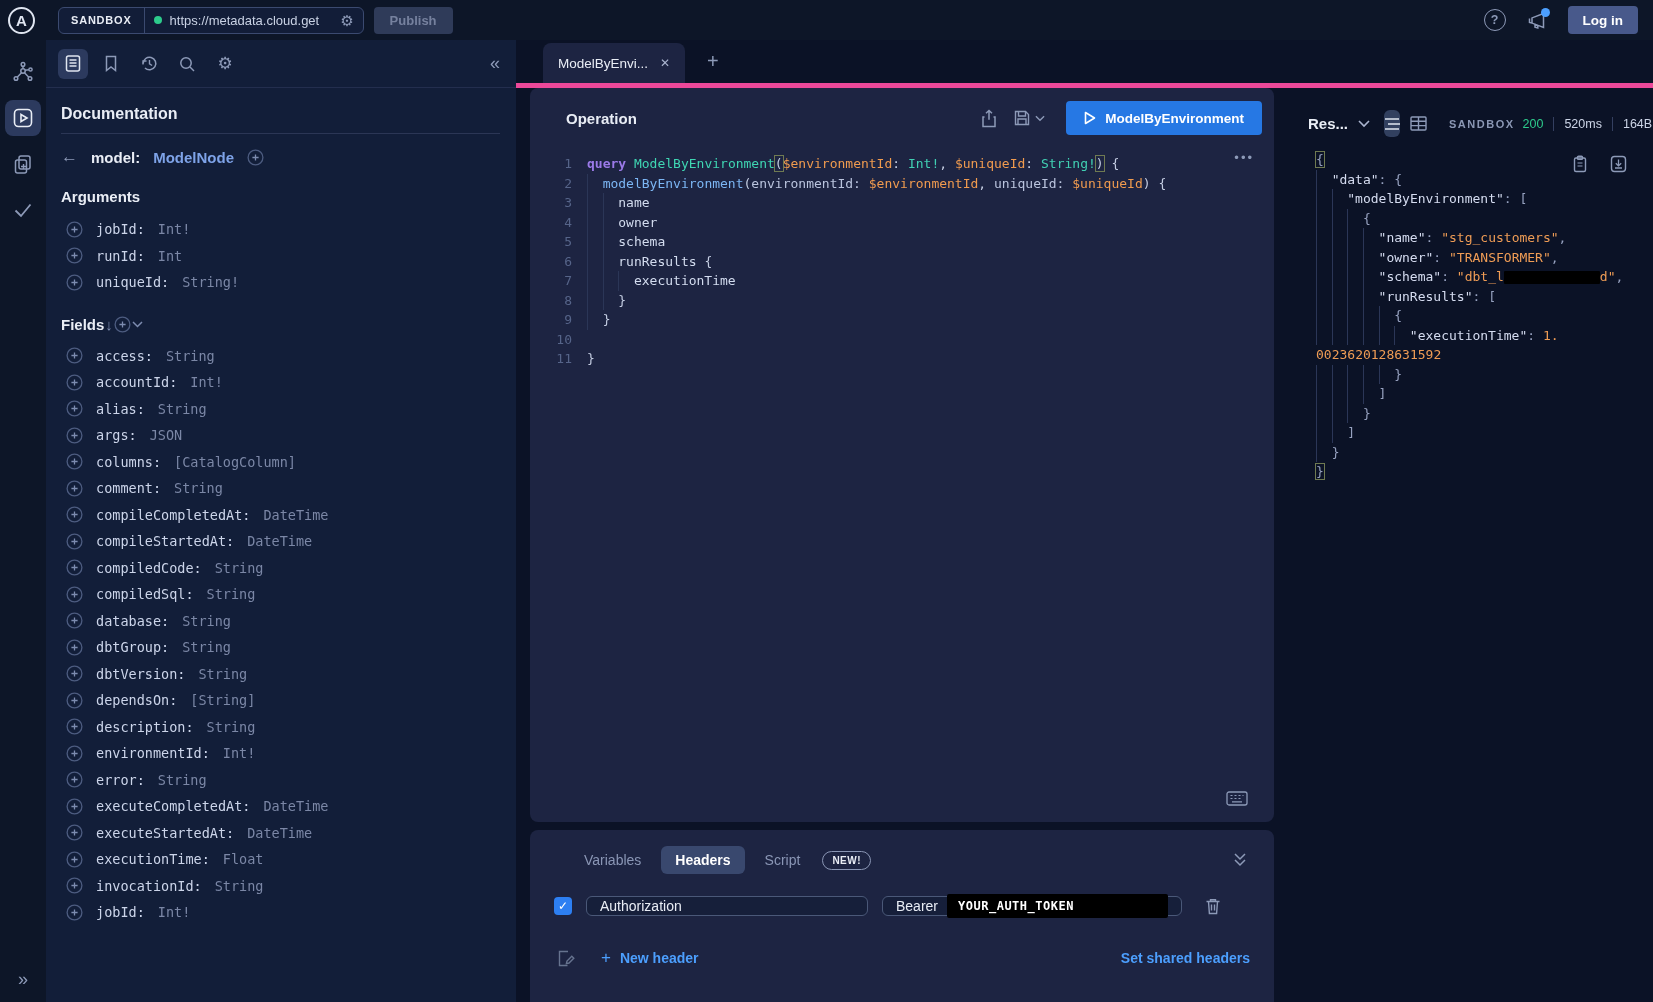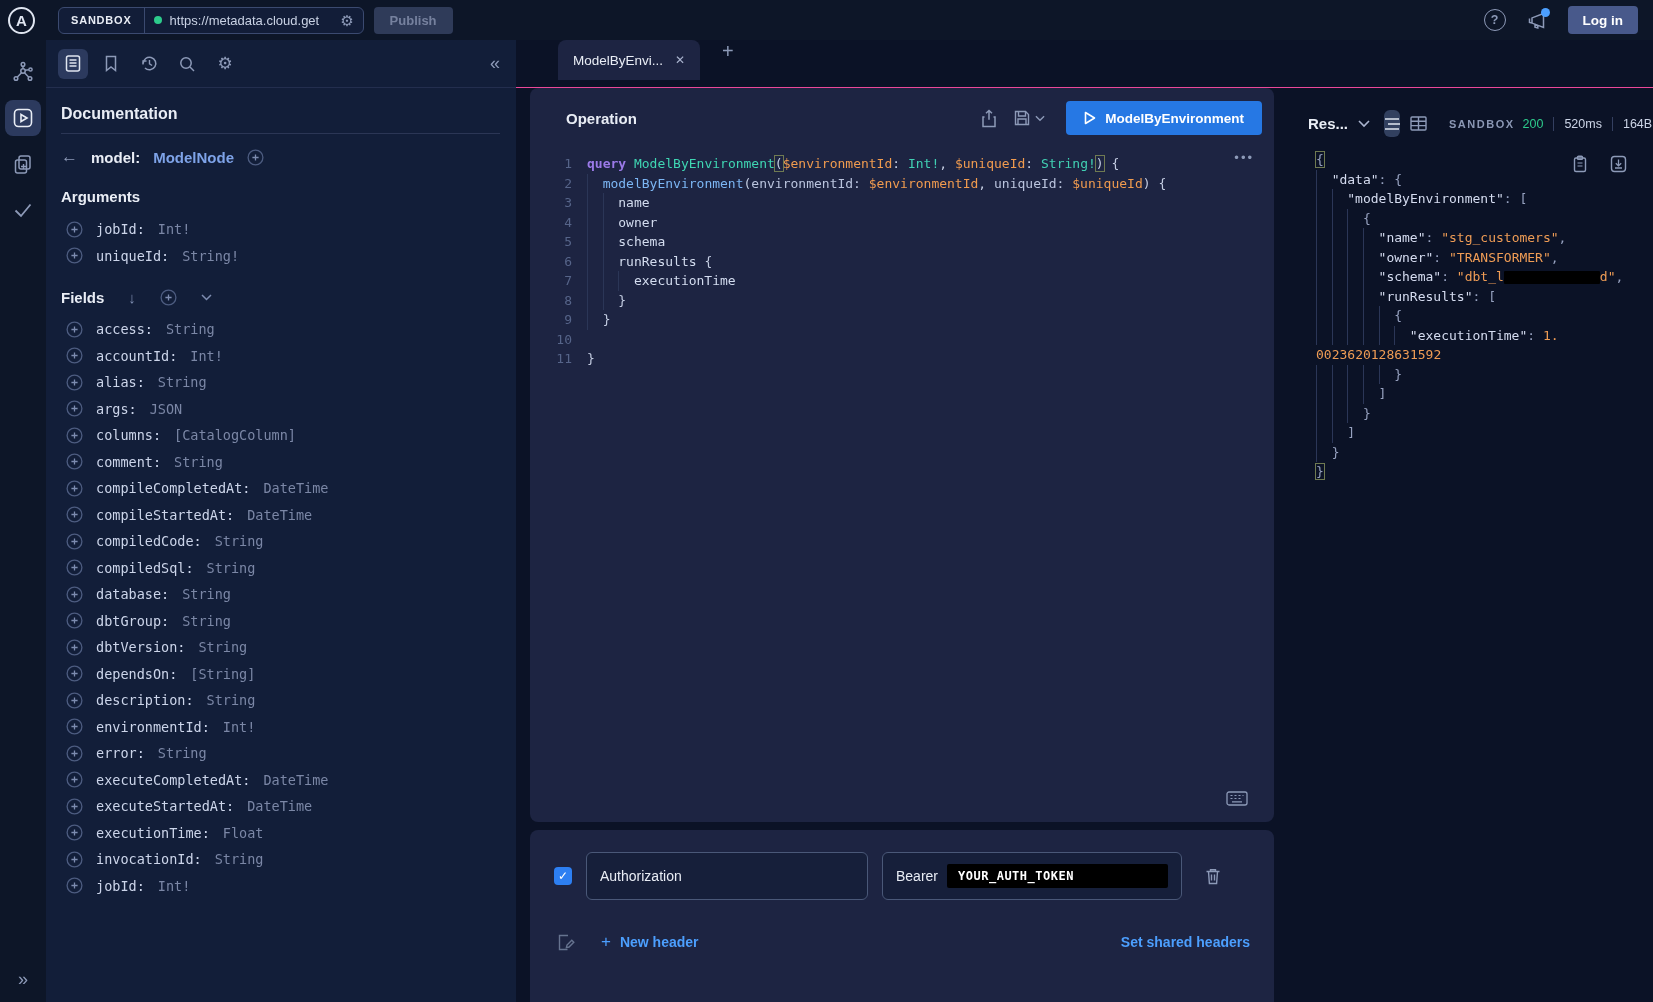--- a/index.html
+++ b/index.html
@@ -46,32 +46,32 @@
   .tool-btn.sel { background:#2c3a5e; color:#dfe5f0; }
   .side-collapse { margin-left:auto; color:#8d9ab8; font-size:18px; background:none; border:none; }
   .doc { padding:17px 16px 0 15px; height:calc(100% - 48px); overflow:hidden; }
   .doc h1 { font-size:16px; font-weight:700; margin-bottom:10px; }
   .doc-hr { border:none; border-top:1px solid #2b3655; margin:0 0 6px 0; }
   .crumb { display:flex; align-items:center; gap:13px; height:34px; }
   .back { color:#8d9ab8; font-size:17px; background:none; border:none; }
   .crumb-label { font-weight:700; font-size:15px; }
   .crumb-type { font-weight:700; font-size:15px; color:#7ea3e8; }
   .sec-title { font-size:15px; font-weight:700; margin:14px 0 11px 0; }
-  .fields-head { display:flex; align-items:center; gap:24px; margin:20px 0 10px 0; }
+  .fields-head { display:flex; align-items:center; gap:1px; margin:20px 0 10px 0; }
   .fields-head .sec-title { margin:0; }
   .sort-arrow { color:#7d8cb0; font-size:15px; background:none; border:none; }
   .mini-chev { background:none; border:none; color:#7d8cb0; }
   .doc-row { display:flex; align-items:center; gap:13px; height:26.5px; padding-left:5px; }
   .plus-ic { width:17px; height:17px; flex:none; }
   .fname { font-family:"DejaVu Sans Mono", monospace; font-size:13.5px; color:#ccd5ea; }
   .ftype { font-family:"DejaVu Sans Mono", monospace; font-size:13.5px; color:#7b87a6; }
 
   
   .main { position:absolute; left:516px; top:40px; right:0; bottom:0; background:#0b1226; }
-  .tabrow { height:48px; display:flex; align-items:flex-start; border-bottom:1px solid #ec4899; padding-left:42px; }
+  .tabrow { height:48px; display:flex; align-items:flex-end; border-bottom:5px solid #ec4899; padding-left:27px; }
   .tab { height:40px; background:#1d2442; border-radius:8px 8px 0 0; display:flex; align-items:center; gap:12px;
          padding:0 15px; color:#e9edf5; font-size:13.5px; }
   .tab .x { color:#aab4cf; font-size:12px; background:none; border:none; }
   .addtab { color:#8d9ab8; font-size:20px; margin:0 0 10px 22px; background:none; border:none; }
 
   
   .op-card { position:absolute; left:14px; top:48px; width:744px; height:734px; background:#1d2442; border-radius:8px; }
   .op-head { display:flex; align-items:center; padding:13px 12px 0 36px; }
   .op-head h2 { font-size:15px; font-weight:700; }
   .op-actions { margin-left:auto; display:flex; align-items:center; gap:15px; }
@@ -93,21 +93,21 @@
   .bottom-card { position:absolute; left:14px; top:790px; width:744px; bottom:0; background:#1d2442; border-radius:8px 8px 0 0; }
   .bp-tabs { display:flex; align-items:center; gap:10px; padding:16px 28px 0 44px; position:relative; }
   .bp-tab { background:none; border:none; color:#8a96b5; font-size:14px; padding:6px 10px; border-radius:6px; }
   .bp-tab.active { background:#39486e; color:#fff; font-weight:700; padding:6px 14px; }
   .badge { border:1px solid #8a96b5; border-radius:10px; padding:3px 9px; font-size:10px; font-weight:700;
            color:#e9edf5; letter-spacing:.5px; margin-left:2px; }
   .bp-chevrons { position:absolute; right:26px; top:22px; color:#8d9ab8; background:none; border:none; }
   .hdr-row { display:flex; align-items:center; padding:22px 24px 0 24px; gap:14px; }
   .cbx { width:18px; height:18px; background:#2d7ff2; border-radius:4px; color:#fff; font-size:12px;
          display:flex; align-items:center; justify-content:center; border:none; flex:none; }
-  .inp { height:48px; border:1px solid #4a5878; border-radius:6px; background:#161f3a; display:flex;
+  .inp { height:20px; border:1px solid #4a5878; border-radius:6px; background:#161f3a; display:flex;
          align-items:center; padding:0 13px; font-size:14px; color:#e9edf5; }
   input.inp { width:282px; outline:none; }
   .inp.val { width:300px; gap:9px; }
   .tok { background:#000; border-radius:2px; padding:5px 11px; font-family:"DejaVu Sans Mono", monospace;
          font-size:12px; font-weight:700; letter-spacing:.5px; color:#fff; flex:1; white-space:nowrap; }
   .trash { background:none; border:none; color:#8d9ab8; margin-left:8px; }
   .bp-foot { display:flex; align-items:center; padding:32px 24px 0 26px; gap:26px; }
   .foot-icon { background:none; border:none; color:#66738f; }
   .newhdr { color:#4c9ffe; font-weight:700; font-size:14px; display:flex; gap:9px; align-items:center; background:none; border:none; }
   .newhdr .plus { font-size:17px; font-weight:400; }
@@ -246,20 +246,30 @@
           <span class="fname">jobId:</span>
           <span class="ftype">Int!</span>
         </div>
         <div class="doc-row">
           <span class="plus-ic">
             <svg width="17" height="17" viewBox="0 0 17 17">
               <circle cx="8.5" cy="8.5" r="7.4" fill="none" stroke="#4d5c80" stroke-width="1.3"></circle>
               <path d="M8.5 5.4v6.2M5.4 8.5h6.2" stroke="#7d8cb0" stroke-width="1.3"></path>
             </svg>
           </span>
+          <span class="fname">runId:</span>
+          <span class="ftype">Int</span>
+        </div>
+        <div class="doc-row">
+          <span class="plus-ic">
+            <svg width="17" height="17" viewBox="0 0 17 17">
+              <circle cx="8.5" cy="8.5" r="7.4" fill="none" stroke="#4d5c80" stroke-width="1.3"></circle>
+              <path d="M8.5 5.4v6.2M5.4 8.5h6.2" stroke="#7d8cb0" stroke-width="1.3"></path>
+            </svg>
+          </span>
           <span class="fname">uniqueId:</span>
           <span class="ftype">String!</span>
         </div>
       </div>
     <div class="fields-head">
       <h2 class="sec-title">Fields</h2>
       <button class="sort-arrow">↓</button>
       <span class="plus-ic">
         <svg width="17" height="17" viewBox="0 0 17 17">
             <circle cx="8.5" cy="8.5" r="7.4" fill="none" stroke="#4d5c80" stroke-width="1.3"></circle>
@@ -584,20 +594,31 @@
     </div>
     <button class="kbd">
       <svg width="22" height="15" viewBox="0 0 22 15" fill="none" stroke="currentColor" stroke-width="1.3">
         <rect x="1" y="1" width="20" height="13" rx="2"></rect>
         <path d="M4.5 4.5h2M8.5 4.5h2M12.5 4.5h2M16.5 4.5h1M4.5 7.5h2M8.5 7.5h2M12.5 7.5h2M6 10.8h10" stroke-width="1.2"></path>
       </svg>
     </button>
   </section>
 
   <section class="bottom-card">
+    <div class="bp-tabs">
+      <button class="bp-tab">Variables</button>
+      <button class="bp-tab active">Headers</button>
+      <button class="bp-tab">Script</button>
+      <span class="badge">NEW!</span>
+      <button class="bp-chevrons">
+        <svg width="16" height="15" viewBox="0 0 16 15" fill="none" stroke="currentColor" stroke-width="1.5">
+          <path d="M3 2l5 5 5-5M3 8l5 5 5-5"></path>
+        </svg>
+      </button>
+    </div>
     <div class="hdr-row">
       <button class="cbx">✓</button>
       <input class="inp" value="Authorization" style="">
       <div class="inp val">
         <span>Bearer</span>
         <span class="tok">YOUR_AUTH_TOKEN</span>
       </div>
       <button class="trash">
         <svg width="18" height="19" viewBox="0 0 18 19" fill="none" stroke="currentColor" stroke-width="1.4">
           <path d="M2.5 4.5h13M6.5 4.5V2.8h5v1.7M4.5 4.5l.9 12h7.2l.9-12M7.5 7.5v6M10.5 7.5v6"></path>

